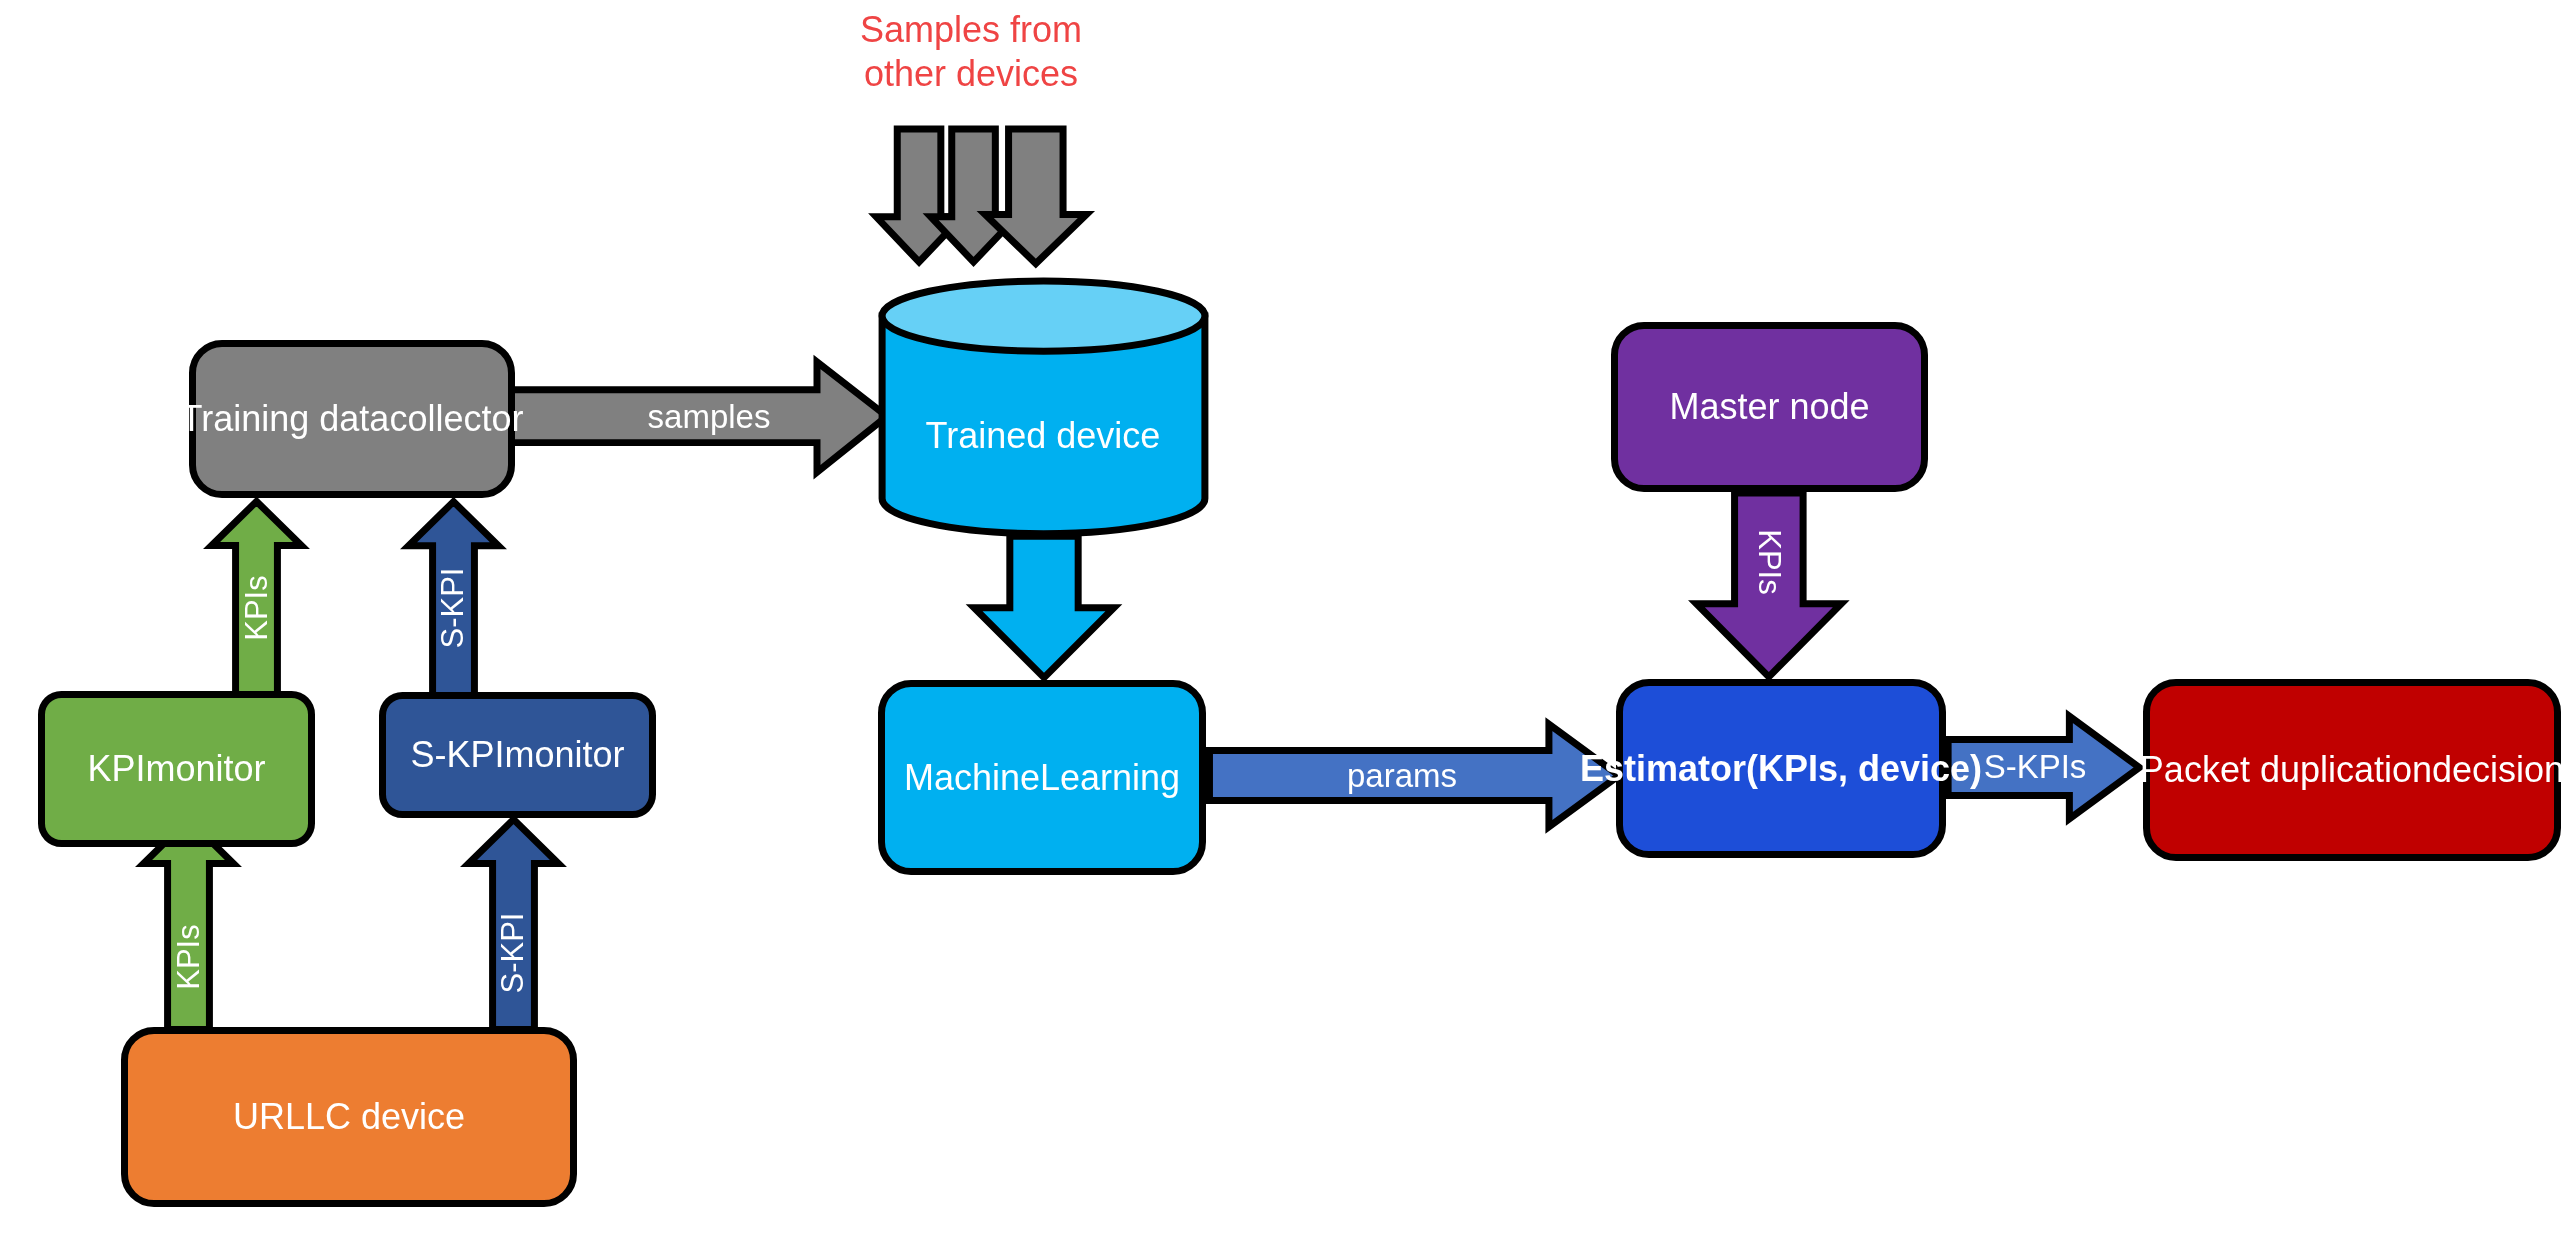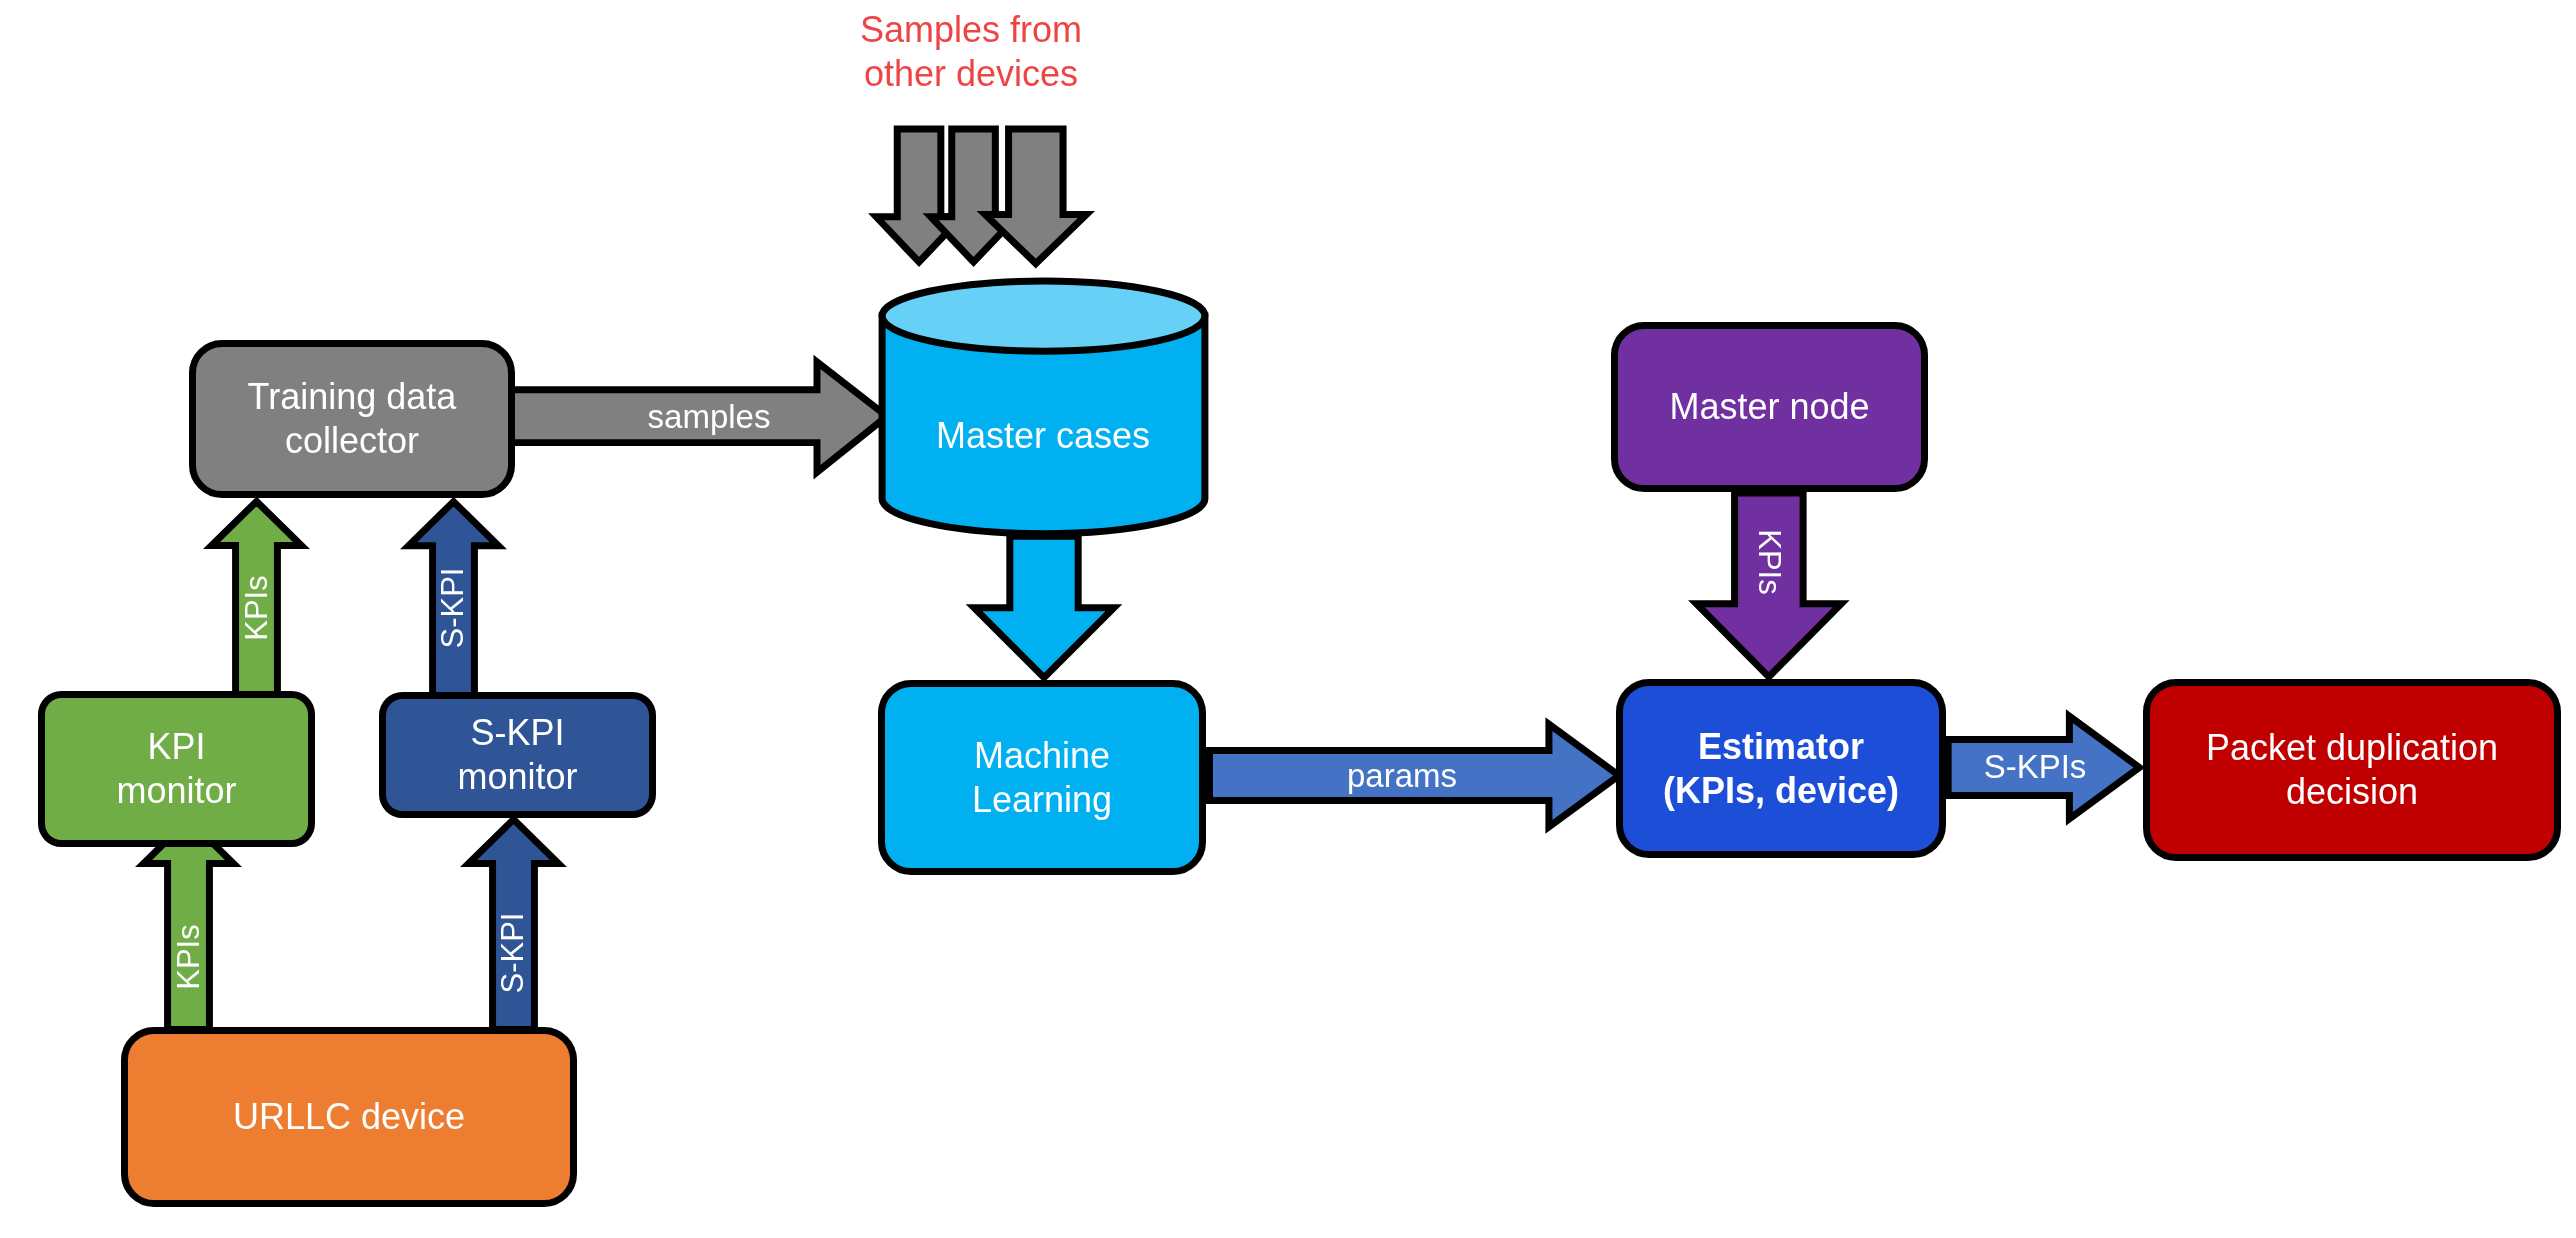--- a/index.html
+++ b/index.html
@@ -1,20 +1,20 @@
 <!DOCTYPE html>
 <html style="font-size:12.5px"><head>
 <meta charset="utf-8">
 <style>
   html, body { margin: 0; padding: 0; width: 2576px; height: 1239px; overflow: hidden; background: #ffffff; }
   .stage { position: relative; width: 2576px; height: 1239px; background: #ffffff;
            font-family: "Liberation Sans", "DejaVu Sans", sans-serif; }
   svg.arrow { position: absolute; overflow: visible; }
   .node { position: absolute; box-sizing: border-box; border: 7px solid #000;
-          display: flex; flex-direction: column; align-items: center; justify-content: center;
+          display: flex; flex-direction: row; align-items: center; justify-content: center;
           color: #fff; text-align: center; line-height: 44px; font-size: 36px; }
   .r42 { border-radius: 33px; }
   .r30 { border-radius: 23.4px; }
   .node span { display: block; white-space: nowrap; }
   .lbl { position: absolute; color: #fff; font-size: 33px; white-space: nowrap;
          transform: translate(-50%, -50%); }
   .lbl.vup   { transform: translate(-50%, -50%) rotate(-90deg); font-size: 31px; }
   .lbl.vdown { transform: translate(-50%, -50%) rotate(90deg);  font-size: 31px; }
   .annotation { position: absolute; color: #ef4444; font-size: 36px; line-height: 44px;
                 text-align: center; white-space: nowrap; transform: translateX(-50%); }
@@ -108,21 +108,21 @@
   </div>
 
   <div class="node r42" style="left: 121px; top: 1027px; width: 456px; height: 180px; background-color: rgb(237, 125, 49);">
     <span>URLLC device</span>
   </div>
 
   <svg class="arrow" style="left:875px; top:274px;" width="337" height="269" viewBox="0 0 432 345">
     <path stroke="#000" stroke-width="9" d="M 9,54 L 9,288 A 207 45 0 0 0 423,288 L 423,54 Z" fill="#00B0F0"></path>
     <ellipse stroke="#000" stroke-width="9" cx="216" cy="54" rx="207" ry="45" fill="#66D0F6"></ellipse>
   </svg>
-  <div class="cyl-label" style="left:1043px; top:436px;">Master cases</div>
+  <div class="cyl-label" style="left:1043px; top:436px;">Trained device</div>
 
   <div class="lbl" style="left:685px; top:417px;margin-left:24px;">samples</div>
   <div class="lbl" style="left:1402px; top:776px;">params</div>
   <div class="lbl" style="left:2035px; top:767px;">S-KPIs</div>
   <div class="lbl vdown" style="left:1769px; top:562px;">KPIs</div>
   <div class="lbl vup" style="left:257px; top:608px;">KPIs</div>
   <div class="lbl vup" style="left:453px; top:608px;">S-KPI</div>
   <div class="lbl vup" style="left:189px; top:957px;">KPIs</div>
   <div class="lbl vup" style="left:513px; top:953px;">S-KPI</div>
 

